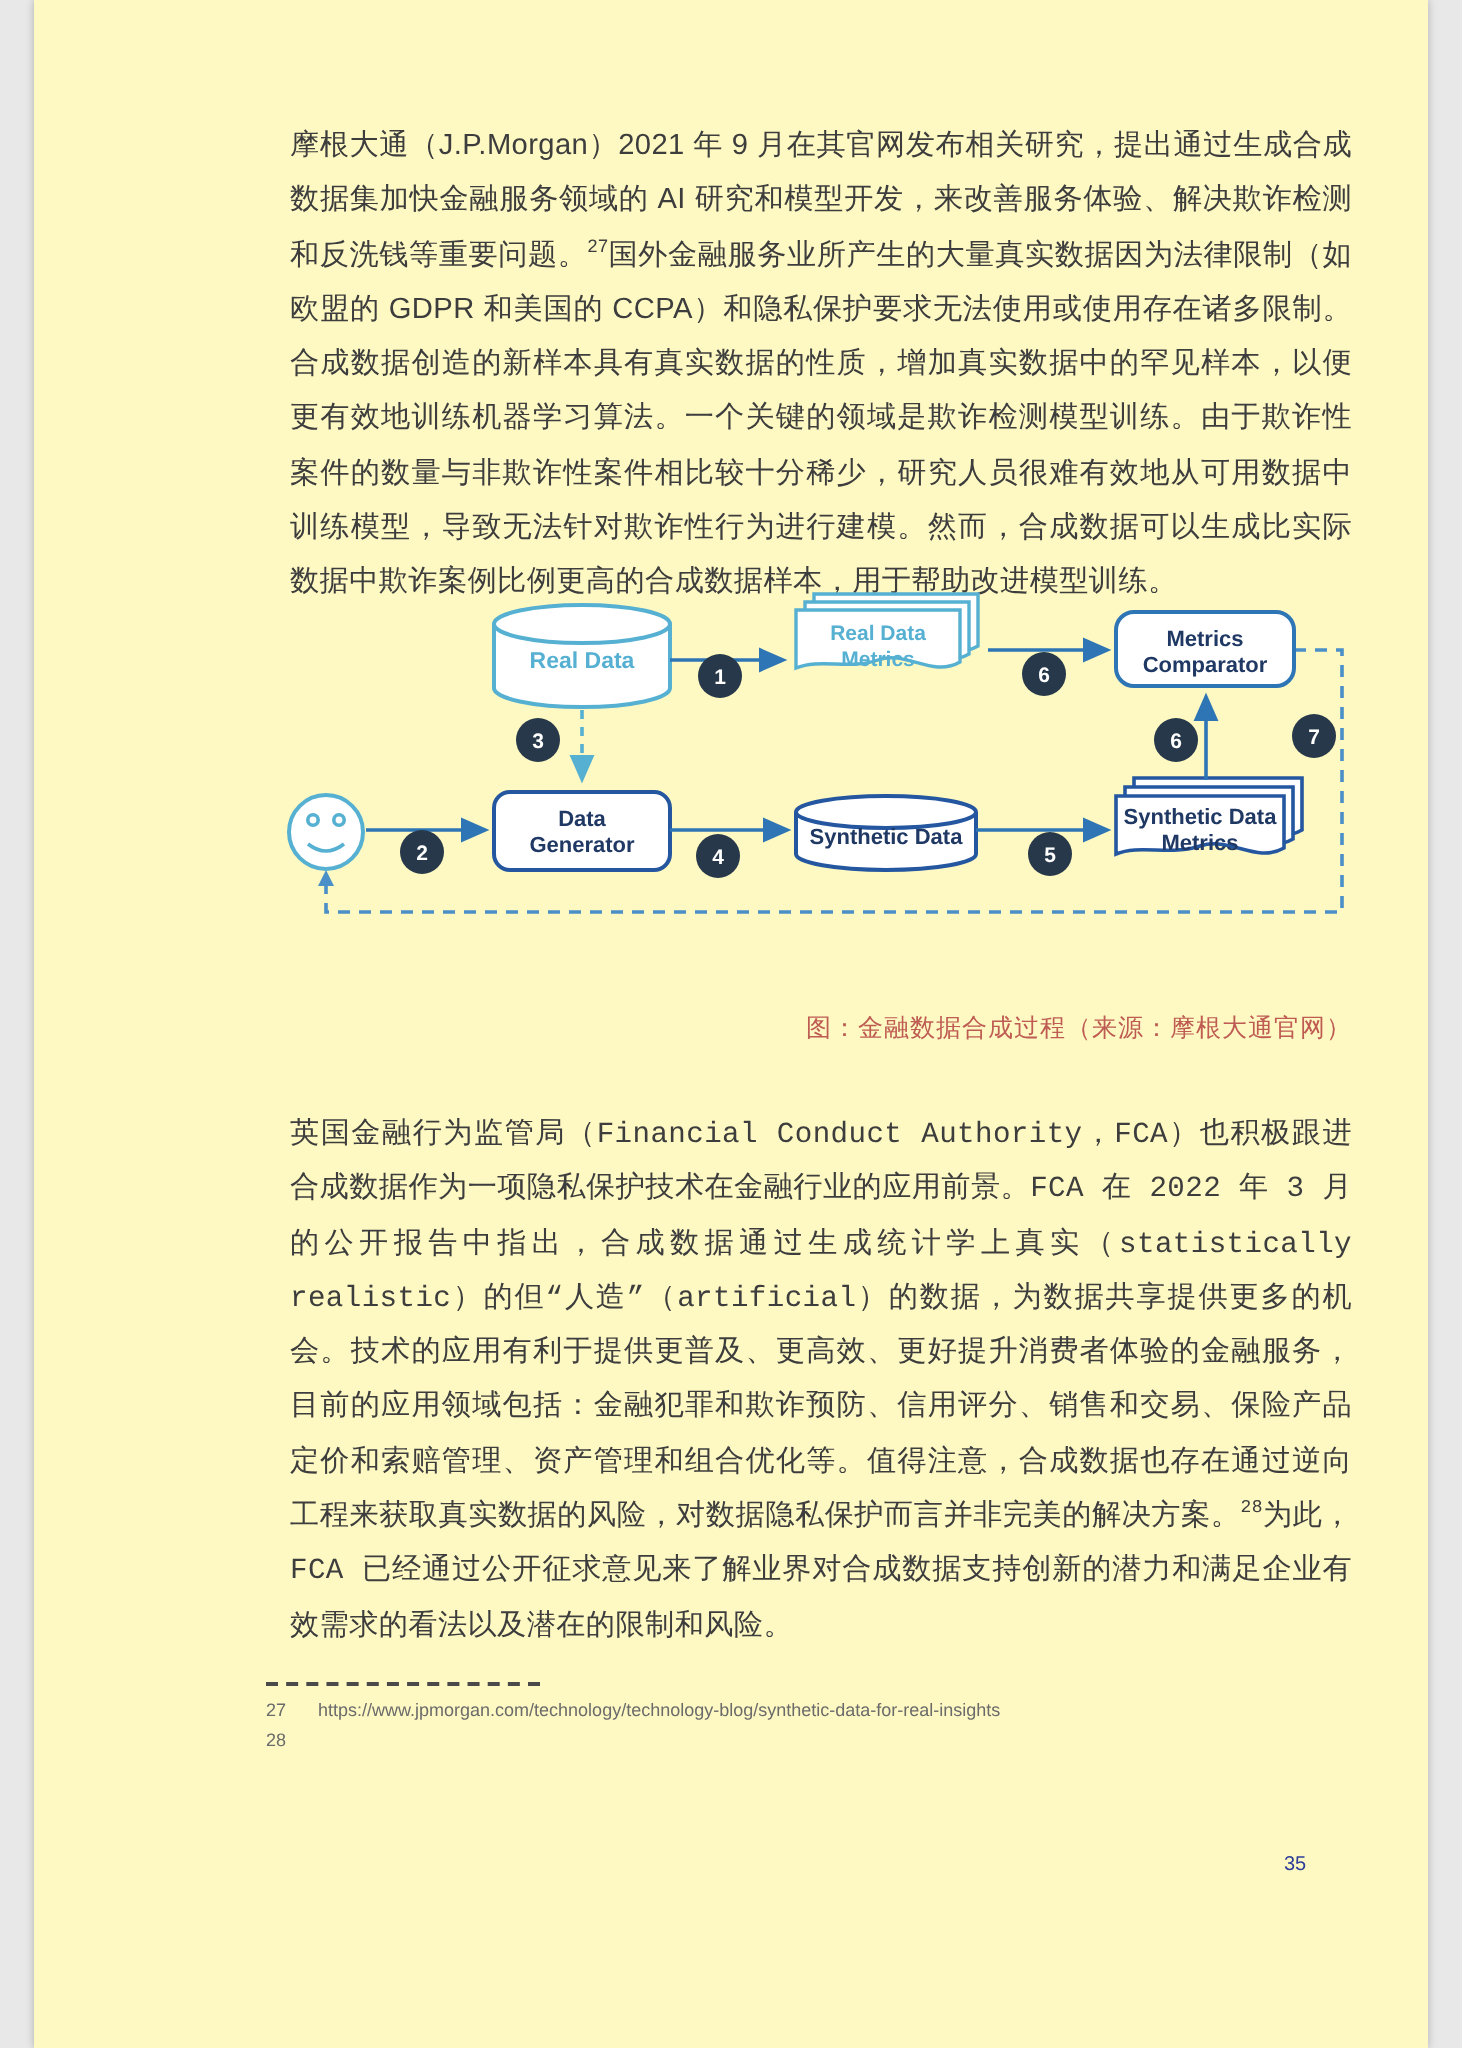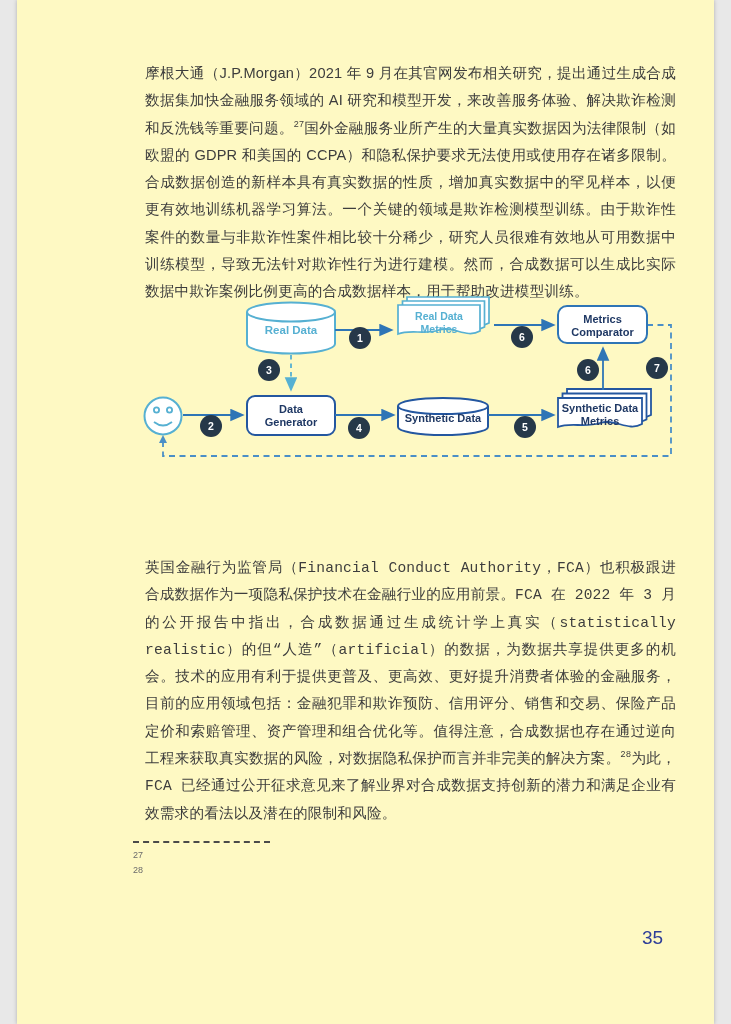--- a/index.html
+++ b/index.html
@@ -45,21 +45,21 @@
   }
   .footnotes{
     position:absolute;left:116px;top:847px;width:540px;
     font-size:9px;color:#6b6b6b;
   }
   .fn-row{display:flex;height:15px;align-items:center;}
   .fn-num{width:26px;flex:0 0 26px;}
   .fn-url{white-space:nowrap;}
   .page-number{
     position:absolute;left:625px;top:927px;
-    font-size:19px;color:#2e3e99;font-weight:500;
+    font-size:10px;color:#2e3e99;font-weight:500;
   }
 </style>
 </head>
 <body>
 
 <div class="page">
 
   <p class="body-para para1"><span>摩根大通（J.P.Morgan）2021 年 9 月在其官网发布相关研究，提出通过生成合成数据集加快金融服务领域的 AI 研究和模型开发，来改善服务体验、解决欺诈检测和反洗钱等重要问题。</span><sup class="fnref">27</sup><span>国外金融服务业所产生的大量真实数据因为法律限制（如欧盟的 GDPR 和美国的 CCPA）和隐私保护要求无法使用或使用存在诸多限制。合成数据创造的新样本具有真实数据的性质，增加真实数据中的罕见样本，以便更有效地训练机器学习算法。一个关键的领域是欺诈检测模型训练。由于欺诈性案件的数量与非欺诈性案件相比较十分稀少，研究人员很难有效地从可用数据中训练模型，导致无法针对欺诈性行为进行建模。然而，合成数据可以生成比实际数据中欺诈案例比例更高的合成数据样本，用于帮助改进模型训练。</span></p>
 
   <svg class="diagram" width="535" height="190" viewBox="0 0 535 190">
@@ -165,27 +165,29 @@
         <circle cx="445" cy="77" r="11" fill="#263849"></circle>
         <text x="445" y="81" class="t-badge">6</text>
       </g>
       <g>
         <circle cx="514" cy="75" r="11" fill="#263849"></circle>
         <text x="514" y="79" class="t-badge">7</text>
       </g>
     </g>
   </svg>
 
+  <div class="figure-caption">图：金融数据合成过程（来源：摩根大通官网）</div>
 
   <p class="body-para para2"><span>英国金融行为监管局（Financial Conduct Authority，FCA）也积极跟进合成数据作为一项隐私保护技术在金融行业的应用前景。FCA 在 2022 年 3 月的公开报告中指出，合成数据通过生成统计学上真实（statistically realistic）的但“人造”（artificial）的数据，为数据共享提供更多的机会。技术的应用有利于提供更普及、更高效、更好提升消费者体验的金融服务，目前的应用领域包括：金融犯罪和欺诈预防、信用评分、销售和交易、保险产品定价和索赔管理、资产管理和组合优化等。值得注意，合成数据也存在通过逆向工程来获取真实数据的风险，对数据隐私保护而言并非完美的解决方案。</span><sup class="fnref">28</sup><span>为此，FCA 已经通过公开征求意见来了解业界对合成数据支持创新的潜力和满足企业有效需求的看法以及潜在的限制和风险。</span></p>
 
   <div class="footnote-sep"></div>
   <div class="footnotes">
     <div class="fn-row">
       <span class="fn-num">27</span>
+      <span class="fn-url">https://www.jpmorgan.com/technology/technology-blog/synthetic-data-for-real-insights</span>
     </div>
     <div class="fn-row">
       <span class="fn-num">28</span>
     </div>
   </div>
 
   <div class="page-number">35</div>
 
 </div>
 

